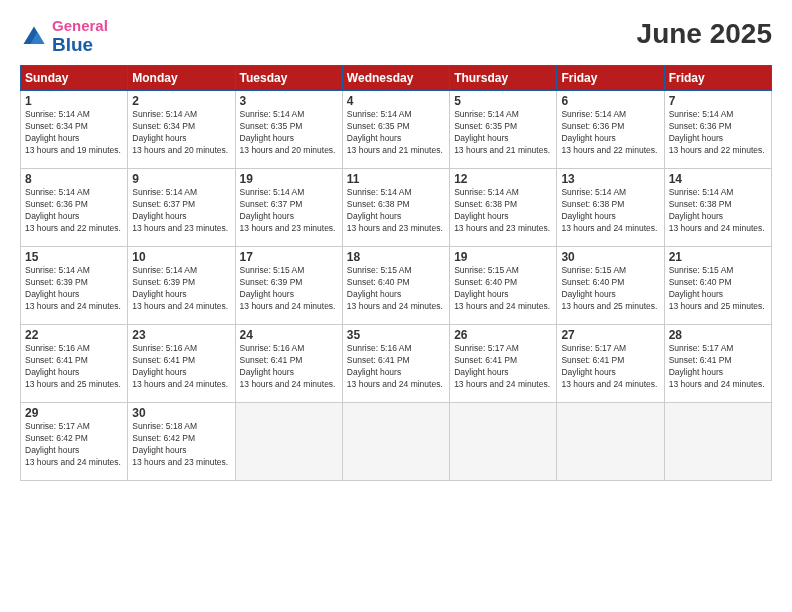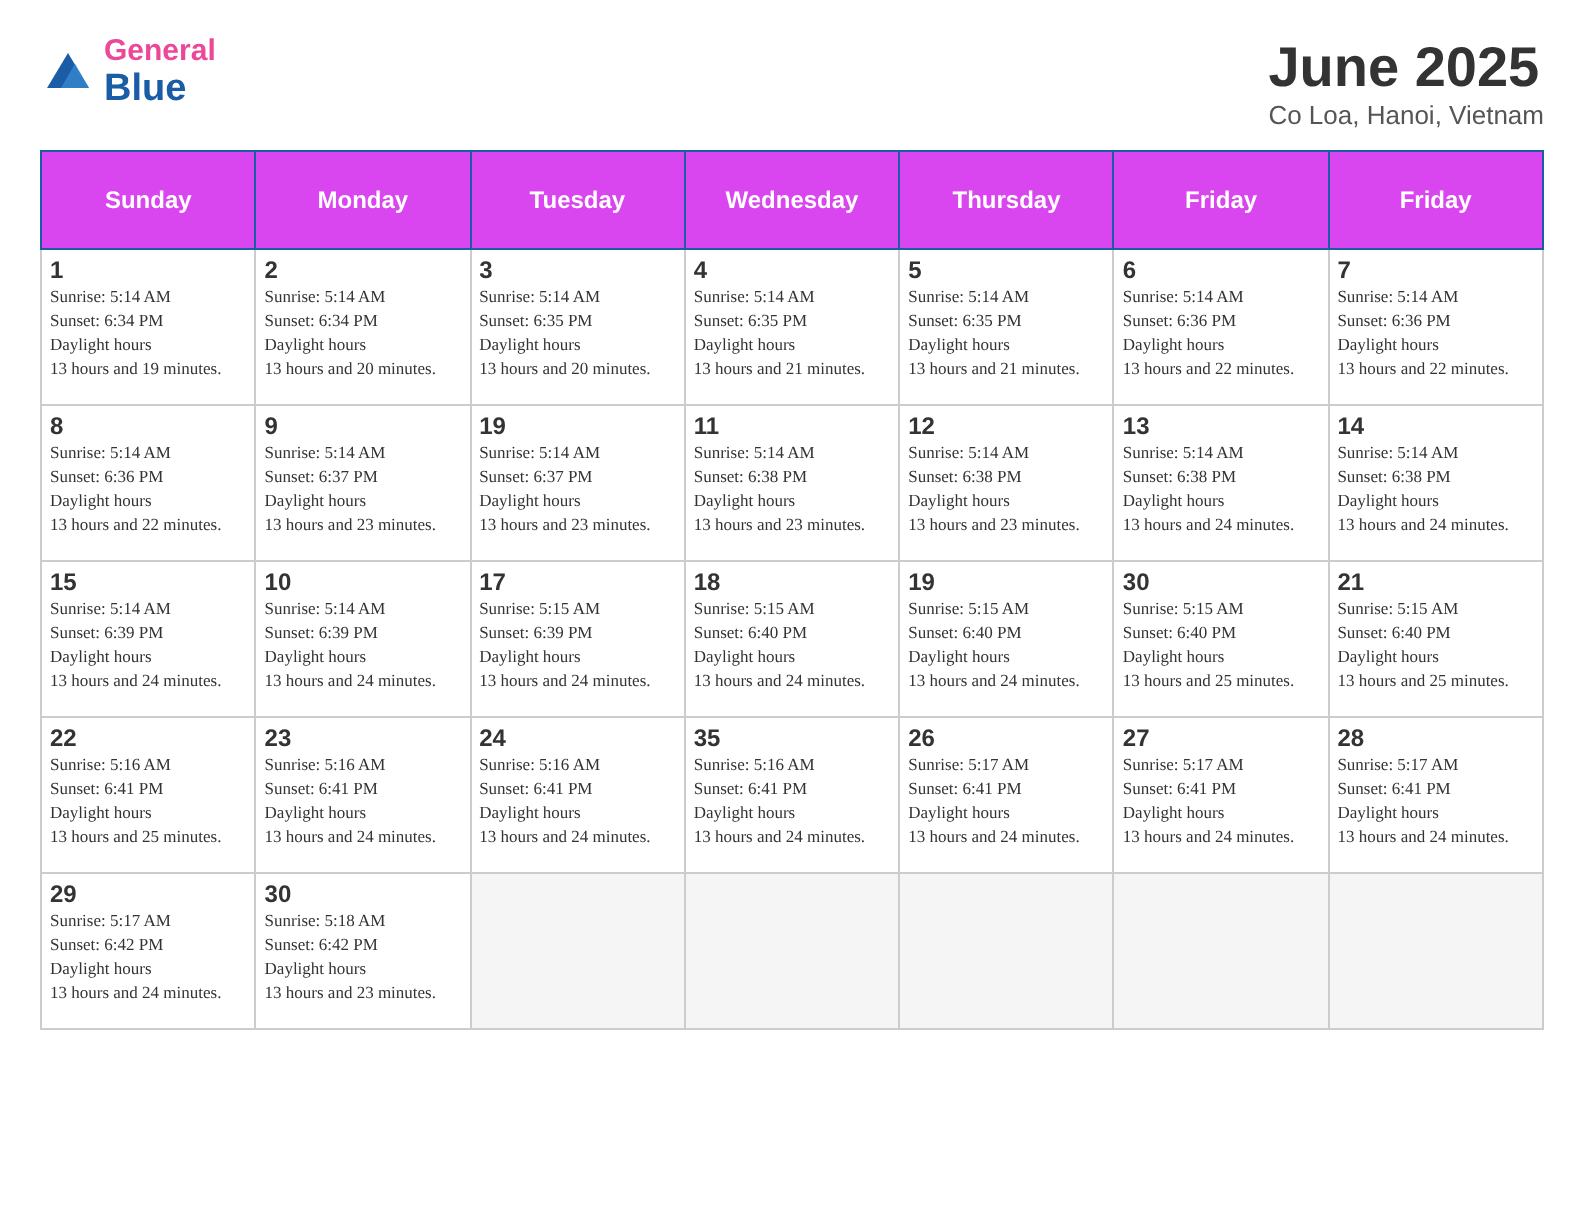--- a/index.html
+++ b/index.html
@@ -58,26 +58,26 @@
     .calendar-subtitle {
       font-size: 13px;
       color: #555;
     }
     table {
       width: 100%;
       border-collapse: collapse;
       table-layout: fixed;
     }
     th {
-      background-color: #d946ef;
+      background-color: #b91c1c;
       color: #fff;
       font-size: 12px;
       font-weight: bold;
-      padding: 17px 4px;
-      text-align: center;
+      padding: 5px 4px;
+      text-align: left;
       border: 1px solid #1a5da6;
     }
     td {
       border: 1px solid #ccc;
       vertical-align: top;
       padding: 3px 4px;
       font-size: 9px;
       color: #333;
       height: 78px;
       background: #fff;
@@ -88,41 +88,39 @@
     .day-num {
       font-size: 12px;
       font-weight: bold;
       display: block;
       margin-bottom: 1px;
     }
     .day-info {
       font-size: 8.5px;
       line-height: 1.4;
       color: #333;
-      font-family: Liberation Serif, serif;
     }
   </style>
 </head>
 <body>
 
 <div class="page">
   <div class="header">
     <div class="logo">
       <svg class="logo-icon" viewBox="0 0 32 32">
         <polygon points="16,4 28,24 4,24" fill="#1a5da6"></polygon>
         <polygon points="20,10 28,24 12,24" fill="#3a8fd4" opacity="0.7"></polygon>
       </svg>
       <div class="logo-text">
         <span class="logo-general">General</span>
         <span class="logo-blue">Blue</span>
       </div>
     </div>
     <div class="title-block">
       <div class="calendar-title">June 2025</div>
-      <div class="calendar-subtitle">Co Loa, Hanoi, Vietnam</div>
     </div>
   </div>
 
   <table>
     <thead>
       <tr>
       <th>Sunday</th>
           <th>Monday</th>
           <th>Tuesday</th>
           <th>Wednesday</th>

